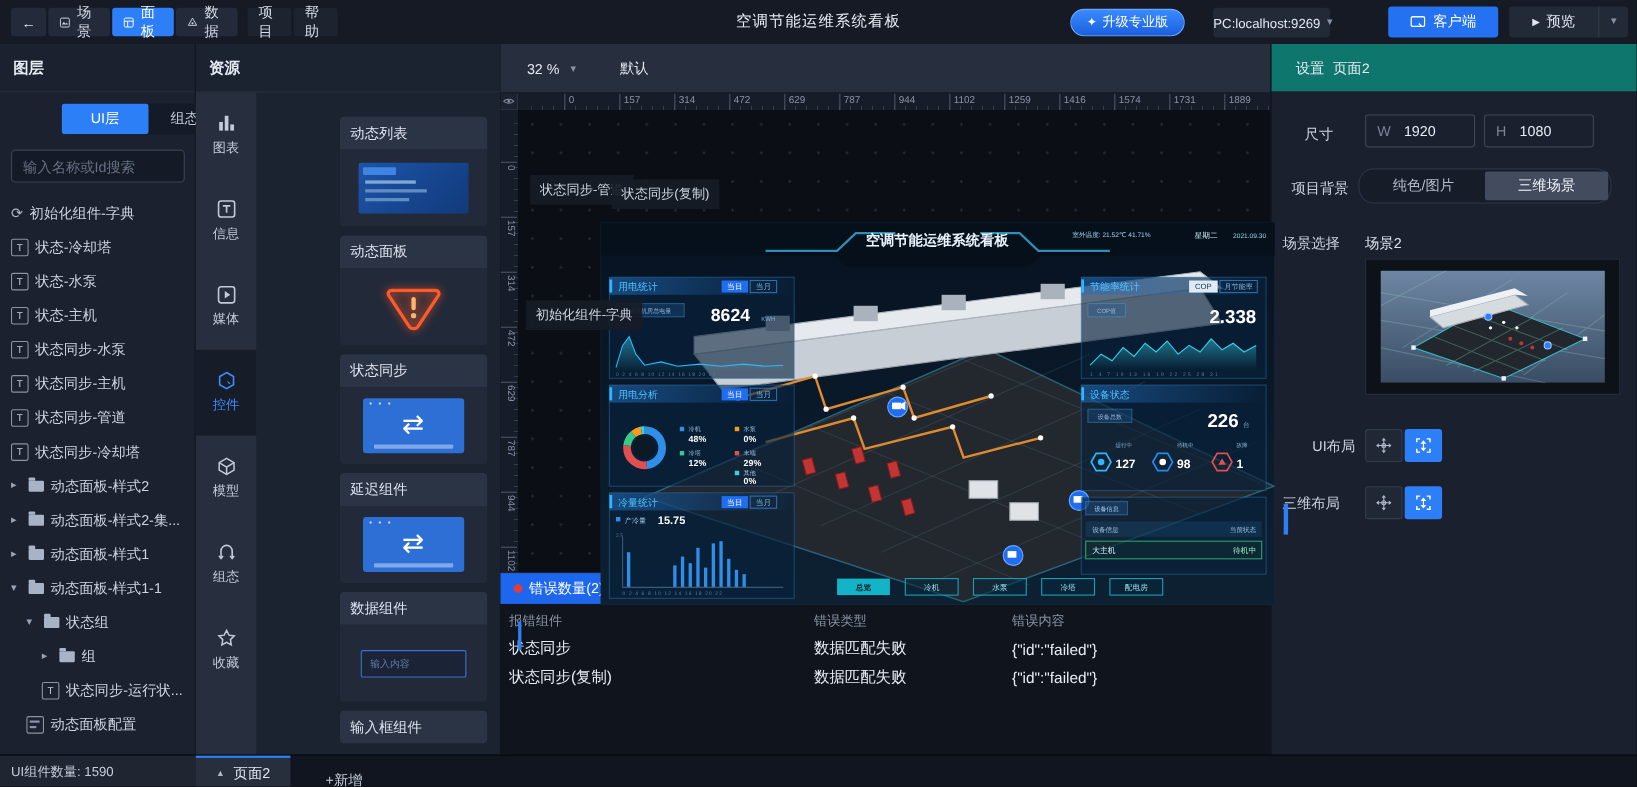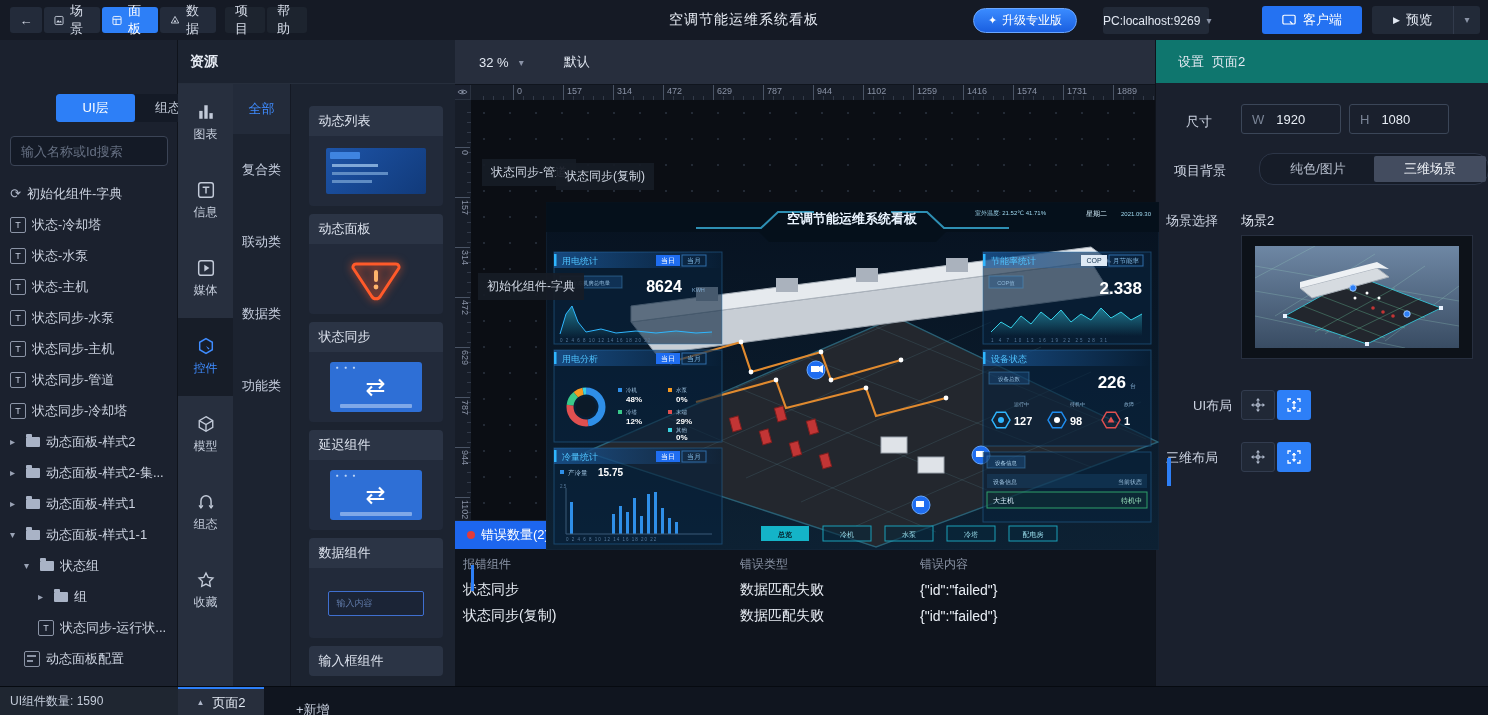--- a/index.html
+++ b/index.html
@@ -193,20 +193,21 @@
     <div id="btn-preview">
       <span class="main">
           <span style="font-size:9px;">▶</span>
       <span>预览</span>
         </span>
       <span class="drop">▾</span>
     </div>
   </header>
 
   <aside id="layers">
+    <div class="panel-head">图层</div>
     <div id="layer-tabs">
       <div class="ltab active">UI层</div>
       <div class="ltab">组态层</div>
     </div>
     <input id="layer-search" placeholder="输入名称或Id搜索" style="">
     <div id="layer-list">
         <div class="layer-item" style="padding-left: 10px;">
           <span class="licon sync">⟳</span>
           <span class="llabel">初始化组件-字典</span>
         </div>
@@ -324,27 +325,20 @@
             <path d="M1.8 11l1.7 2.2L5.2 11M10.8 11l1.7 2.2L14.2 11" fill="none" stroke="currentColor" stroke-width="1.2"></path>
           </svg>
           <span>组态</span>
         </div>
         <div class="rail-item">
           <svg viewBox="0 0 16 16">
             <path d="M8 1.8l1.9 3.9 4.3.6-3.1 3 .7 4.3L8 11.6l-3.8 2 .7-4.3-3.1-3 4.3-.6z" fill="none" stroke="currentColor" stroke-width="1.2"></path>
           </svg>
           <span>收藏</span>
         </div>
-      </div>
-    <div id="res-cats">
-        <div class="cat-item active">全部</div>
-        <div class="cat-item">复合类</div>
-        <div class="cat-item">联动类</div>
-        <div class="cat-item">数据类</div>
-        <div class="cat-item">功能类</div>
       </div>
     <div id="res-cards">
         <div class="res-card">
           <div class="card-head">动态列表</div>
           <div class="card-body">
             <div class="thumb-list"></div>
           </div>
         </div>
         <div class="res-card">
           <div class="card-head">动态面板</div>
@@ -711,21 +705,21 @@
     <span class="insp-label" style="left:30px;top:73px;">尺寸</span>
     <div class="size-input" style="left:85px;top:64px;">
       <span class="pfx">W</span>
       <input value="1920" style="">
     </div>
     <div class="size-input" style="left:193px;top:64px;">
       <span class="pfx">H</span>
       <input value="1080" style="">
     </div>
     <span class="insp-label" style="left:18px;top:122px;">项目背景</span>
-    <div id="bg-toggle" style="left:103px;border-radius:14px;">
+    <div id="bg-toggle" style="left:79px;border-radius:14px;">
       <div class="opt">纯色/图片</div>
       <div class="opt active">三维场景</div>
     </div>
     <span class="insp-label" style="left:10px;top:172px;">场景选择</span>
     <span class="insp-label" style="left:85px;top:172px;color:#dfe5ef;">场景2</span>
     <div id="scene-thumb" style="left:85px;">
       <svg width="204" height="102" viewBox="0 0 204 102">
         <defs>
             <linearGradient id="skyG" x1="0" y1="0" x2="0" y2="1">
               <stop offset="0" stop-color="#6e87a4"></stop>

